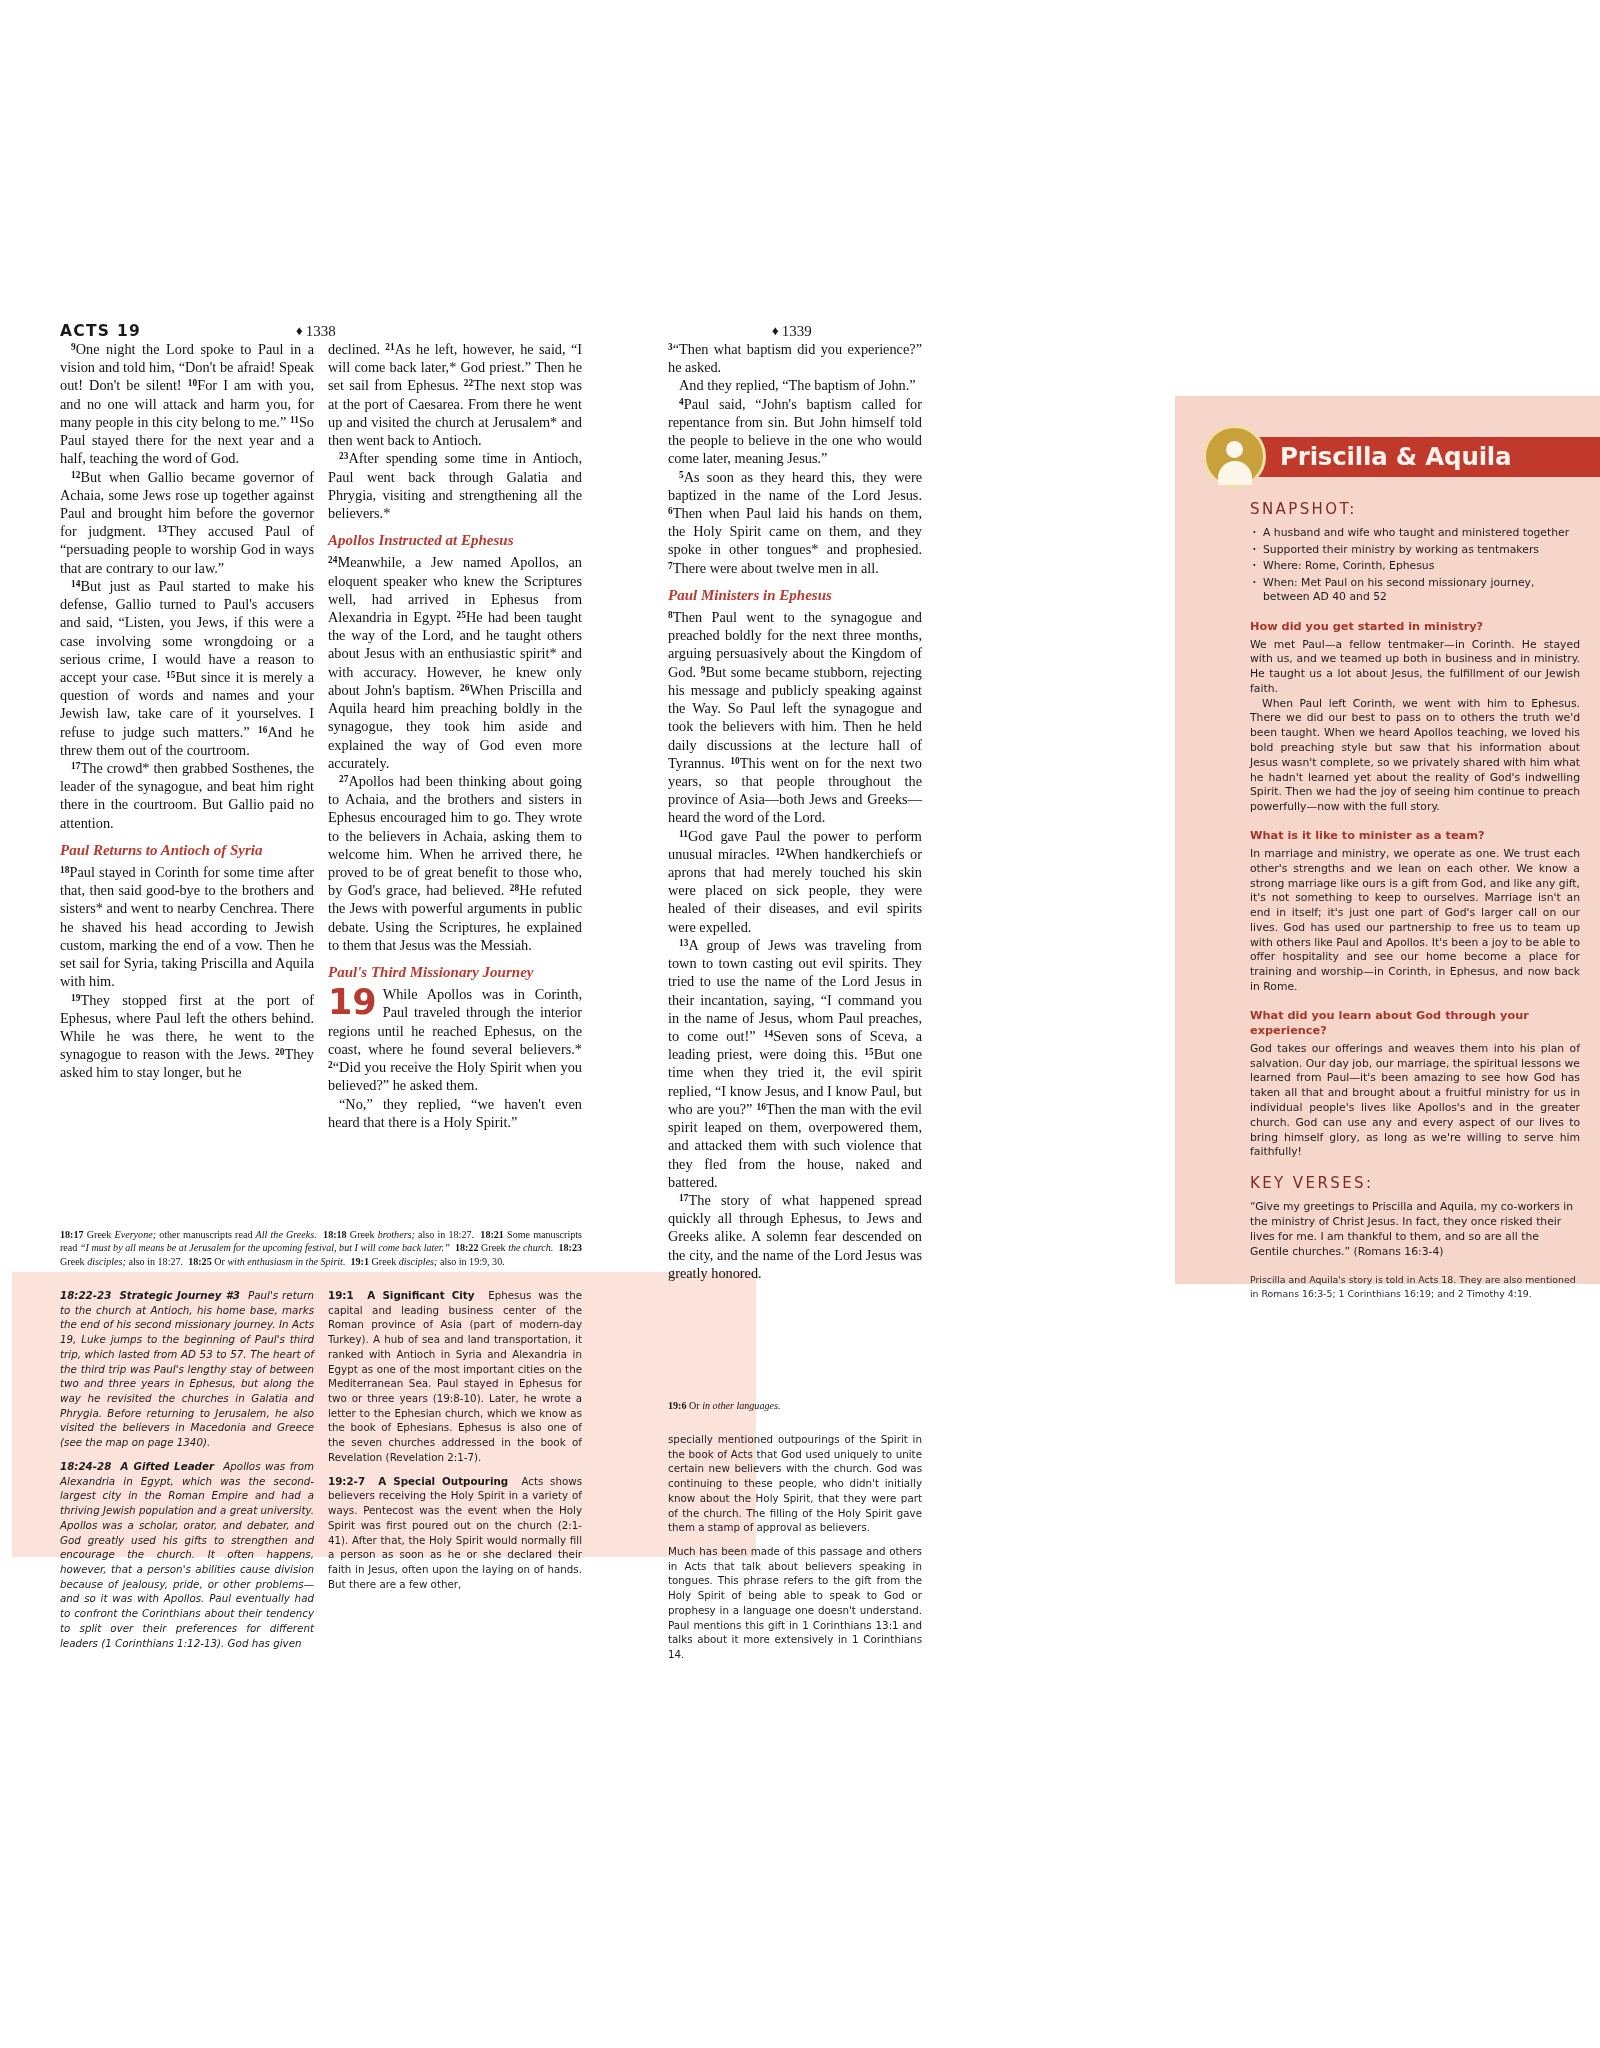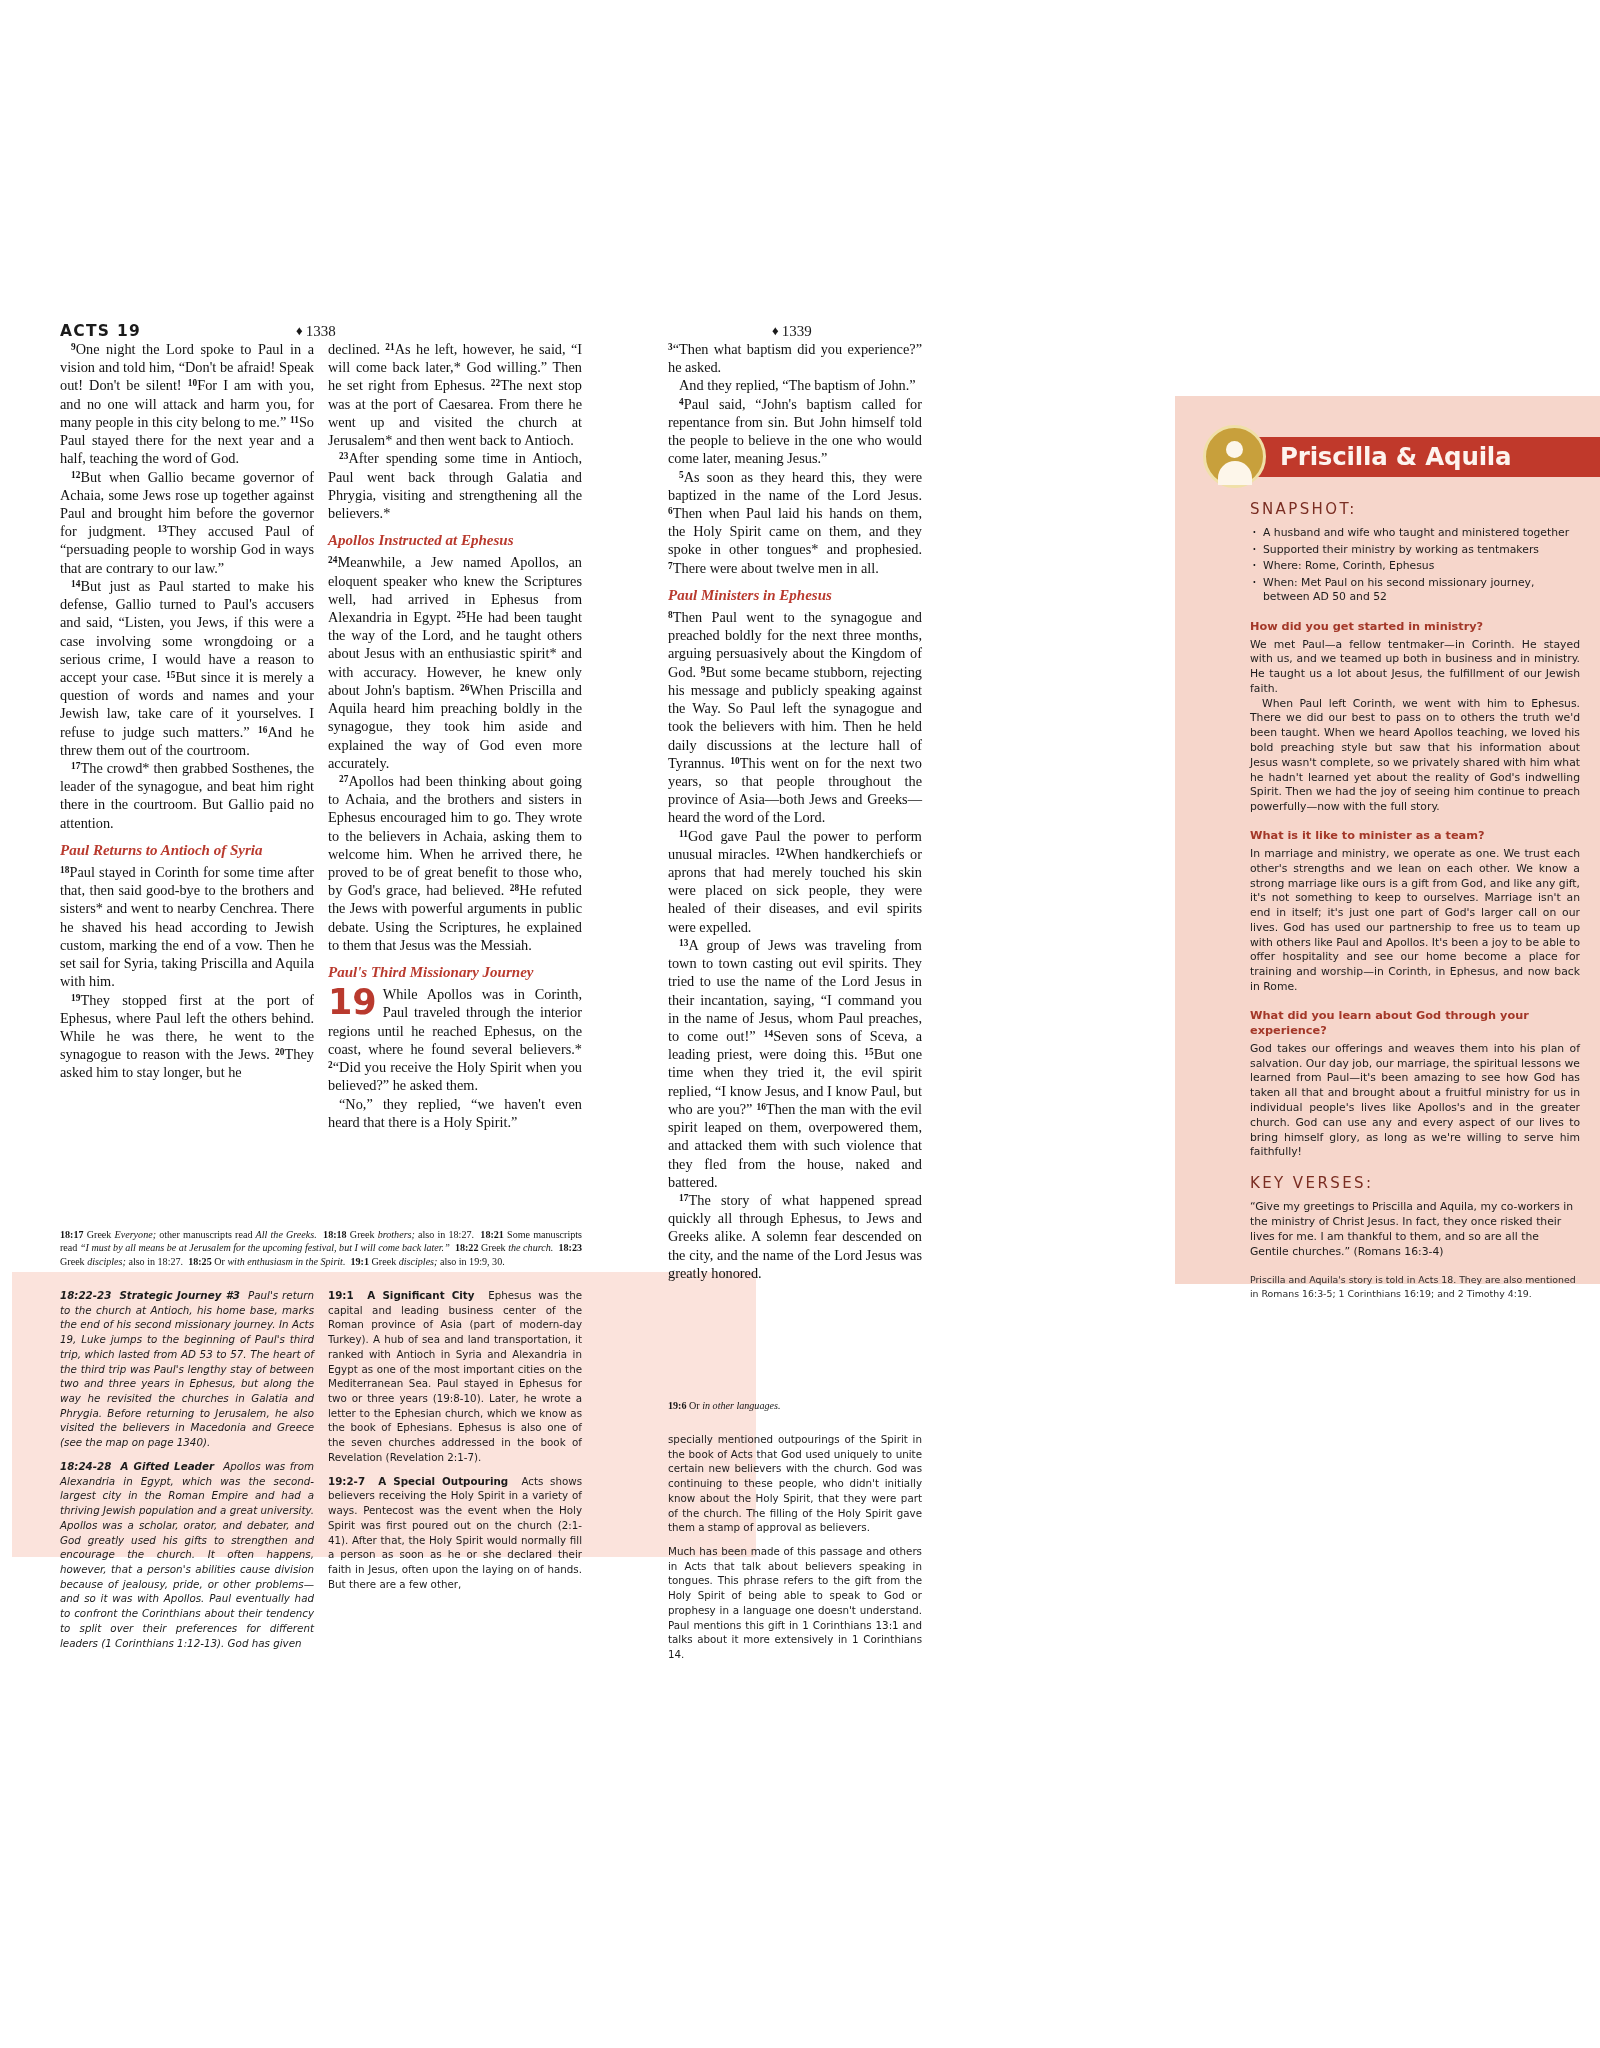--- a/index.html
+++ b/index.html
@@ -277,21 +277,21 @@
     <p><span class="vn">9</span><span>One night the Lord spoke to Paul in a vision and told him, “Don't be afraid! Speak out! Don't be silent! </span><span class="vn">10</span><span>For I am with you, and no one will attack and harm you, for many people in this city belong to me.” </span><span class="vn">11</span><span>So Paul stayed there for the next year and a half, teaching the word of God.</span></p>
     <p><span class="vn">12</span><span>But when Gallio became governor of Achaia, some Jews rose up together against Paul and brought him before the governor for judgment. </span><span class="vn">13</span><span>They accused Paul of “persuading people to worship God in ways that are contrary to our law.”</span></p>
     <p><span class="vn">14</span><span>But just as Paul started to make his defense, Gallio turned to Paul's accusers and said, “Listen, you Jews, if this were a case involving some wrongdoing or a serious crime, I would have a reason to accept your case. </span><span class="vn">15</span><span>But since it is merely a question of words and names and your Jewish law, take care of it yourselves. I refuse to judge such matters.” </span><span class="vn">16</span><span>And he threw them out of the courtroom.</span></p>
     <p><span class="vn">17</span><span>The crowd* then grabbed Sosthenes, the leader of the synagogue, and beat him right there in the courtroom. But Gallio paid no attention.</span></p>
     <span class="head-red">Paul Returns to Antioch of Syria</span>
     <p class="noind"><span class="vn">18</span><span>Paul stayed in Corinth for some time after that, then said good-bye to the brothers and sisters* and went to nearby Cenchrea. There he shaved his head according to Jewish custom, marking the end of a vow. Then he set sail for Syria, taking Priscilla and Aquila with him.</span></p>
     <p><span class="vn">19</span><span>They stopped first at the port of Ephesus, where Paul left the others behind. While he was there, he went to the synagogue to reason with the Jews. </span><span class="vn">20</span><span>They asked him to stay longer, but he</span></p>
   </div>
 
   <div class="col" style="left:316px; top:340px; width:254px;">
-    <p class="noind"><span>declined. </span><span class="vn">21</span><span>As he left, however, he said, “I will come back later,* God willing.” Then he set right from Ephesus. </span><span class="vn">22</span><span>The next stop was at the port of Caesarea. From there he went up and visited the church at Jerusalem* and then went back to Antioch.</span></p>
+    <p class="noind"><span>declined. </span><span class="vn">21</span><span>As he left, however, he said, “I will come back later,* God priest.” Then he set sail from Ephesus. </span><span class="vn">22</span><span>The next stop was at the port of Caesarea. From there he went up and visited the church at Jerusalem* and then went back to Antioch.</span></p>
     <p><span class="vn">23</span><span>After spending some time in Antioch, Paul went back through Galatia and Phrygia, visiting and strengthening all the believers.*</span></p>
     <span class="head-red">Apollos Instructed at Ephesus</span>
     <p class="noind"><span class="vn">24</span><span>Meanwhile, a Jew named Apollos, an eloquent speaker who knew the Scriptures well, had arrived in Ephesus from Alexandria in Egypt. </span><span class="vn">25</span><span>He had been taught the way of the Lord, and he taught others about Jesus with an enthusiastic spirit* and with accuracy. However, he knew only about John's baptism. </span><span class="vn">26</span><span>When Priscilla and Aquila heard him preaching boldly in the synagogue, they took him aside and explained the way of God even more accurately.</span></p>
     <p><span class="vn">27</span><span>Apollos had been thinking about going to Achaia, and the brothers and sisters in Ephesus encouraged him to go. They wrote to the believers in Achaia, asking them to welcome him. When he arrived there, he proved to be of great benefit to those who, by God's grace, had believed. </span><span class="vn">28</span><span>He refuted the Jews with powerful arguments in public debate. Using the Scriptures, he explained to them that Jesus was the Messiah.</span></p>
     <span class="head-red">Paul's Third Missionary Journey</span>
     <p class="noind"><span class="dropcap">19</span><span>While Apollos was in Corinth, Paul traveled through the interior regions until he reached Ephesus, on the coast, where he found several believers.* </span><span class="vn">2</span><span>“Did you receive the Holy Spirit when you believed?” he asked them.</span></p>
     <p><span>“No,” they replied, “we haven't even heard that there is a Holy Spirit.”</span></p>
   </div>
 
   <div class="col" style="left:656px; top:340px; width:254px;">
@@ -331,21 +331,21 @@
     <div class="body"></div>
   </div>
   <div class="sb-banner-title">Priscilla &amp; Aquila</div>
 
   <div class="sb-body">
     <div class="sb-label sb-divider-top">SNAPSHOT:</div>
     <ul class="sb-list" id="snapshot-list">
         <li>A husband and wife who taught and ministered together</li>
         <li>Supported their ministry by working as tentmakers</li>
         <li>Where: Rome, Corinth, Ephesus</li>
-        <li>When: Met Paul on his second missionary journey, between AD 50 and 52</li>
+        <li>When: Met Paul on his second missionary journey, between AD 40 and 52</li>
       </ul>
     <div id="sidebar-qas">
         <div class="sb-q">How did you get started in ministry?</div>
         <div class="sb-p" style="margin-bottom: 0px;">We met Paul—a fellow tentmaker—in Corinth. He stayed with us, and we teamed up both in business and in ministry. He taught us a lot about Jesus, the fulfillment of our Jewish faith.</div>
         <div class="sb-p ind">When Paul left Corinth, we went with him to Ephesus. There we did our best to pass on to others the truth we'd been taught. When we heard Apollos teaching, we loved his bold preaching style but saw that his information about Jesus wasn't complete, so we privately shared with him what he hadn't learned yet about the reality of God's indwelling Spirit. Then we had the joy of seeing him continue to preach powerfully—now with the full story.</div>
         <div class="sb-q">What is it like to minister as a team?</div>
         <div class="sb-p">In marriage and ministry, we operate as one. We trust each other's strengths and we lean on each other. We know a strong marriage like ours is a gift from God, and like any gift, it's not something to keep to ourselves. Marriage isn't an end in itself; it's just one part of God's larger call on our lives. God has used our partnership to free us to team up with others like Paul and Apollos. It's been a joy to be able to offer hospitality and see our home become a place for training and worship—in Corinth, in Ephesus, and now back in Rome.</div>
         <div class="sb-q">What did you learn about God through your experience?</div>
         <div class="sb-p">God takes our offerings and weaves them into his plan of salvation. Our day job, our marriage, the spiritual lessons we learned from Paul—it's been amazing to see how God has taken all that and brought about a fruitful ministry for us in individual people's lives like Apollos's and in the greater church. God can use any and every aspect of our lives to bring himself glory, as long as we're willing to serve him faithfully!</div>
       </div>

